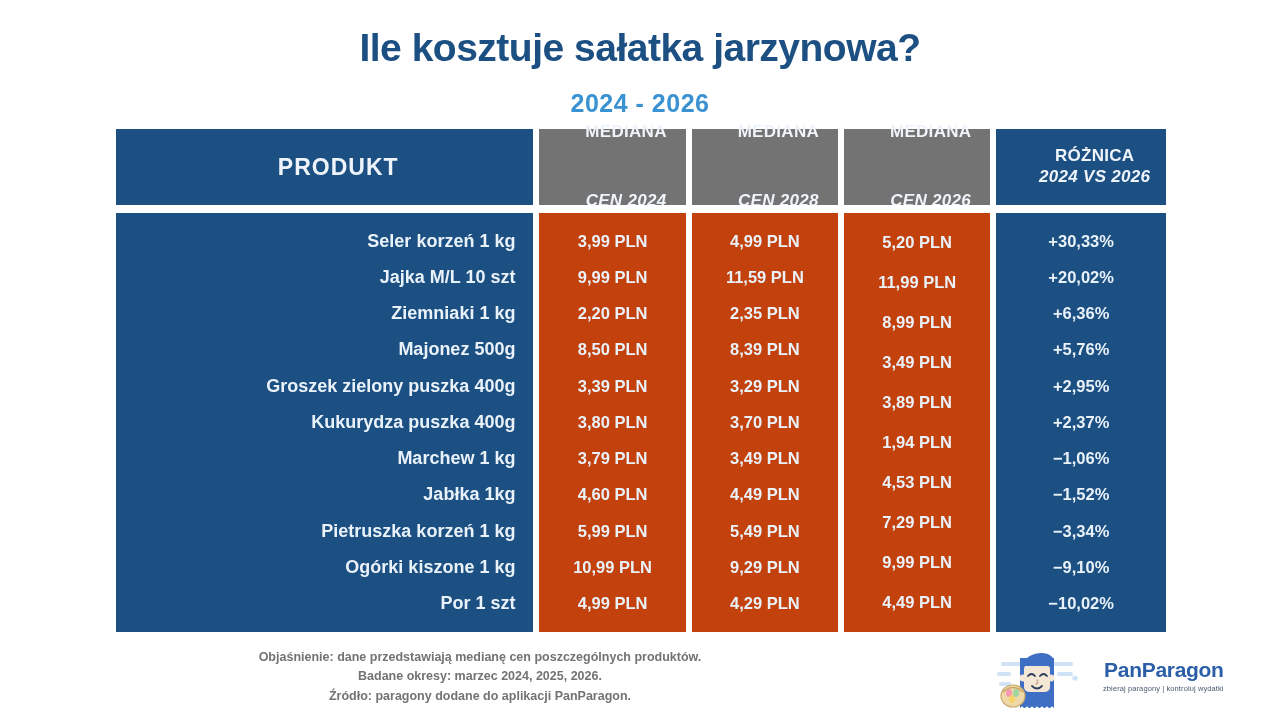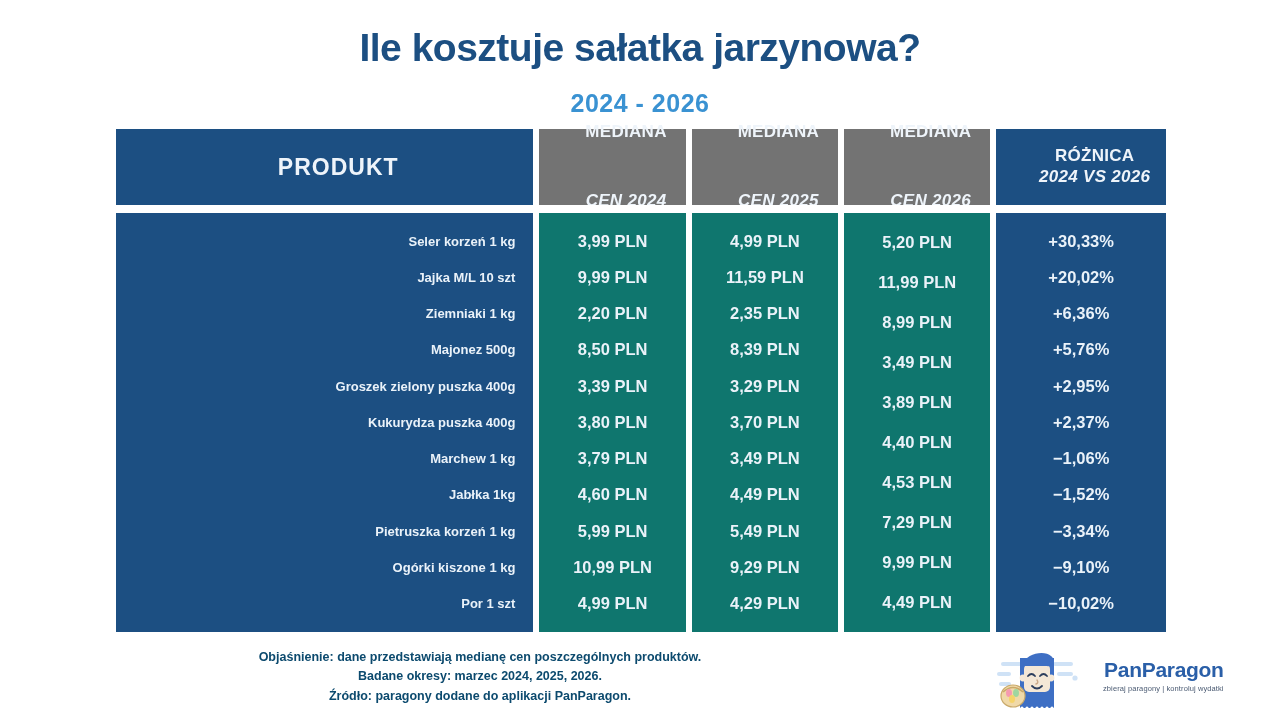--- a/index.html
+++ b/index.html
@@ -47,37 +47,37 @@
   .hcell .l2 { font-size:17px;font-style:italic; }
   .hcell.produkt { font-size:23px; letter-spacing:1px; }
 
   .gap-row { height:8px; background:#ffffff; }
 
   .body {
     flex:1; display:flex; flex-direction:column;
     padding-top:10px; padding-bottom:10px;
   }
   .body.dark  { background:#1c4f82; }
-  .body.light { background:#0f766e;text-align:center; }
+  .body.light { background:#c2410c;text-align:center; }
 
   .cell {
     flex:1; display:flex; align-items:center;
     font-weight:bold; color:#eaf2f9;
     font-size:16.5px;
   }
-  .cell.prod  { justify-content:flex-end; padding-right:18px; font-size:13px; }
+  .cell.prod  { justify-content:flex-end; padding-right:18px; font-size:18px; }
   .cell.num   { justify-content:center; }
 
   
   .footer {
     position:absolute; left:0; top:648px; width:100%;
   }
   .foot-lines {
     width:680px; margin-left:140px; text-align:center;
-    color:#0c4a6e; font-size:12.5px; line-height:1.55; font-weight:bold;
+    color:#737373; font-size:12.5px; line-height:1.55; font-weight:bold;
   }
 
   
   .logo { position:absolute; left:995px; top:648px; width:235px; height:66px; }
   .logo-mark { position:absolute; left:0; top:0; width:100px; height:64px; }
   .logo-text { position:absolute; left:108px; top:10px;text-align:right; }
   .logo-name {
     font-size:21px; font-weight:bold; color:#2a5fa8; letter-spacing:-0.3px;
   }
   .logo-tag {
@@ -137,21 +137,21 @@
         <div class="cell num">10,99 PLN</div>
         <div class="cell num">4,99 PLN</div>
       </div>
     </div>
 
     <div class="spacer-h"></div>
 
     <div class="col col-price">
       <div class="hcell light">
         <span class="l1">MEDIANA</span>
-        <span class="l2">CEN 2025</span>
+        <span class="l2">CEN 2028</span>
       </div>
       <div class="gap-row"></div>
       <div class="body light">
         <div class="cell num">4,99 PLN</div>
         <div class="cell num">11,59 PLN</div>
         <div class="cell num">2,35 PLN</div>
         <div class="cell num">8,39 PLN</div>
         <div class="cell num">3,29 PLN</div>
         <div class="cell num">3,70 PLN</div>
         <div class="cell num">3,49 PLN</div>
@@ -169,21 +169,21 @@
         <span class="l1">MEDIANA</span>
         <span class="l2">CEN 2026</span>
       </div>
       <div class="gap-row"></div>
       <div class="body light">
         <div class="cell num">5,20 PLN</div>
         <div class="cell num">11,99 PLN</div>
         <div class="cell num">8,99 PLN</div>
         <div class="cell num">3,49 PLN</div>
         <div class="cell num">3,89 PLN</div>
-        <div class="cell num">4,40 PLN</div>
+        <div class="cell num">1,94 PLN</div>
         <div class="cell num">4,53 PLN</div>
         <div class="cell num">7,29 PLN</div>
         <div class="cell num">9,99 PLN</div>
         <div class="cell num">4,49 PLN</div>
       </div>
     </div>
 
     <div class="spacer-h"></div>
 
     <div class="col col-diff">

